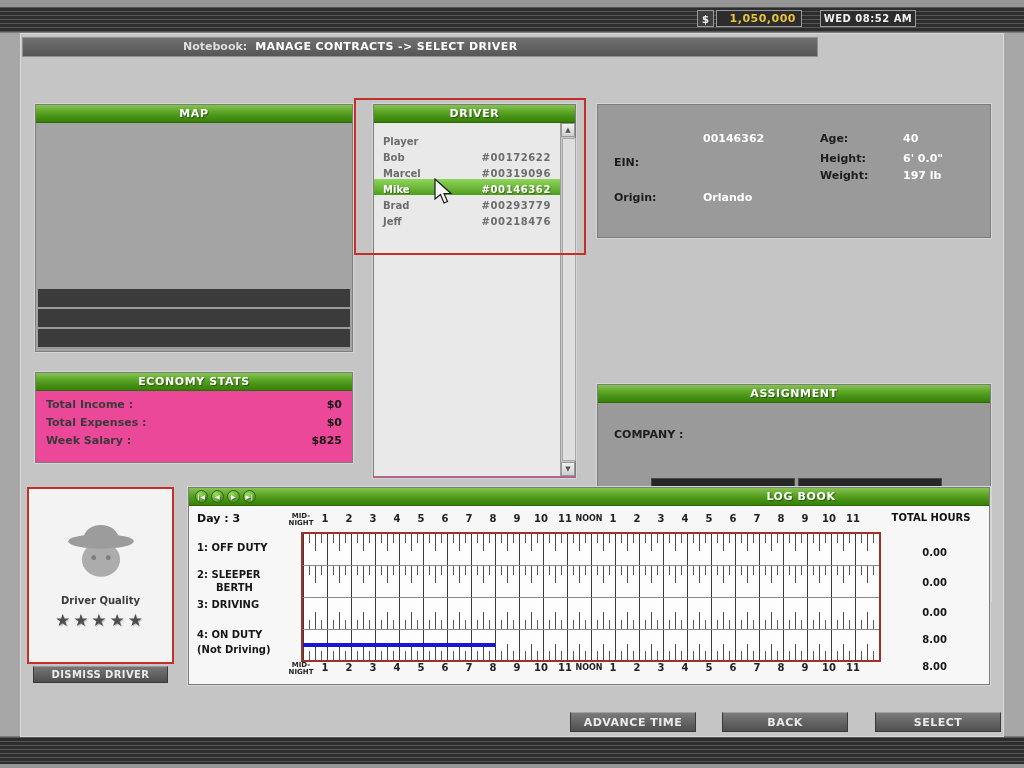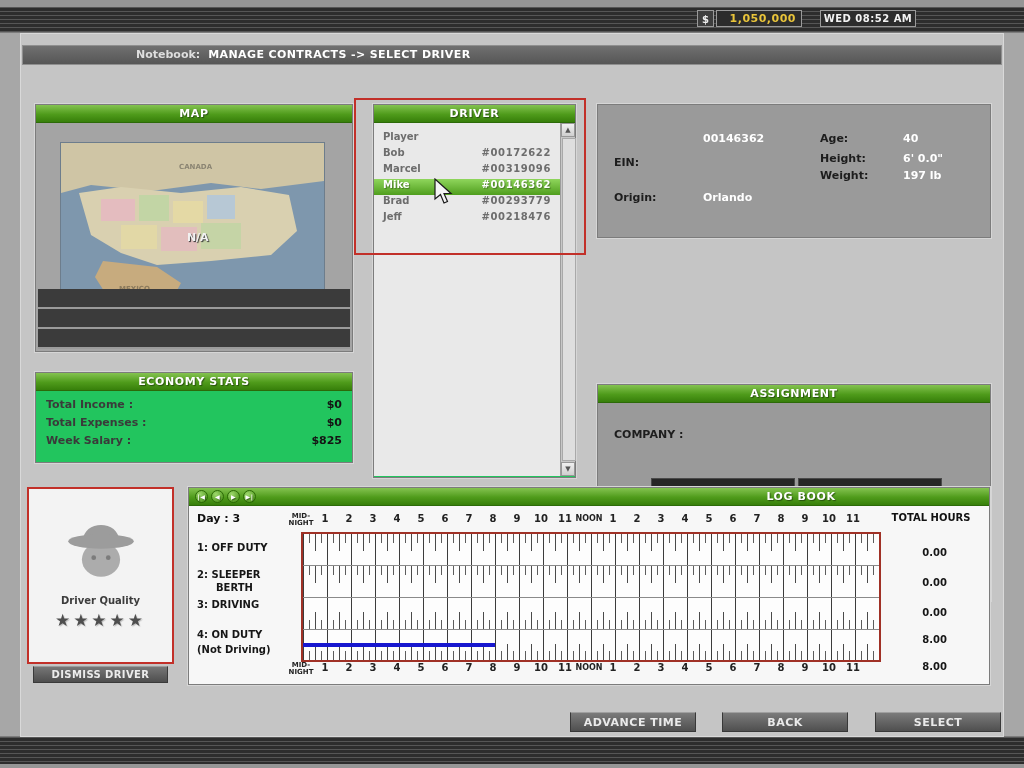--- a/index.html
+++ b/index.html
@@ -13,42 +13,42 @@
   .edge-strip.t{top:0;} .edge-strip.b{bottom:0;}
   .content-bg{position:absolute;left:20px;top:33px;width:982px;height:702px;background:#c5c5c5;border:1px solid #d9d9d9;}
   
   .cash-sym{position:absolute;left:697px;top:10px;width:17px;height:17px;background:#3e3e3e;border:1px solid #9a9a9a;
             color:#f0f0f0;font-size:10px;text-align:center;line-height:17px;box-sizing:border-box;}
   .cash-box{position:absolute;left:716px;top:10px;width:86px;height:17px;background:#2c2c2c;border:1px solid #9a9a9a;
             color:#e9c43a;font-size:11px;text-align:right;line-height:16px;padding-right:5px;box-sizing:border-box;letter-spacing:.5px;}
   .date-box{position:absolute;left:820px;top:10px;width:96px;height:17px;background:#2c2c2c;border:1px solid #9a9a9a;
             color:#f2f2f2;font-size:10px;text-align:center;line-height:16px;box-sizing:border-box;letter-spacing:.5px;}
   
-  .nb-bar{position:absolute;left:22px;top:45px;width:980px;height:20px;background:linear-gradient(#707070,#565656);
-          border:1px solid #8f8f8f;box-sizing:border-box;line-height:18px;font-size:11px;}
+  .nb-bar{position:absolute;left:22px;top:37px;width:796px;height:20px;background:linear-gradient(#707070,#565656);
+          border:1px solid #8f8f8f;box-sizing:border-box;line-height:18px;font-size:11px;padding-left:47px;}
   .nb-bar .lab{color:#dedede;margin-left:113px;}
   .nb-bar .ttl{color:#ffffff;margin-left:8px;letter-spacing:.4px;}
   
-  .panel{position:absolute;border:1px solid #7c7c7c;background:#22c55e;box-shadow:0 0 0 1px #d6d6d6;}
+  .panel{position:absolute;border:1px solid #7c7c7c;background:#ec4899;box-shadow:0 0 0 1px #d6d6d6;}
   .phead{height:17px;background:linear-gradient(#84c350,#4f9b1b 55%,#377f0a);border-bottom:1px solid #2c6a08;
          color:#fff;font-size:11px;text-align:center;line-height:17px;letter-spacing:.6px;text-shadow:1px 1px 1px rgba(0,0,0,.45);position:relative;}
   
   .map-body{position:relative;height:228px;background:#a4a4a4;}
   .map-img{position:absolute;left:24px;top:19px;width:263px;height:162px;border:1px solid #6d7d8c;}
   .map-na{position:absolute;left:52%;top:58%;transform:translate(-50%,-50%);color:#f2f2f2;font-size:11px;text-shadow:1px 1px 1px #333;}
   .map-rows{position:absolute;left:2px;right:2px;bottom:2px;height:60px;
             background:repeating-linear-gradient(to bottom,#3b3b3b 0 18px,#9b9b9b 18px 20px);}
   
   .eco-body{padding:7px 10px 4px 10px;}
   .eco-row{display:flex;justify-content:space-between;height:18px;font-size:11px;}
   .eco-row .el{color:#3a3a3a;} .eco-row .ev{color:#141414;}
   
   .drv-body{position:relative;height:353px;background:#e9e9e9;}
   .driver-list{position:absolute;left:0;top:8px;right:15px;}
-  .driver-row{display:flex;justify-content:space-between;align-items:flex-start;height:16px;padding:0 9px;font-size:10px;color:#6d6d6d;cursor:pointer;}
+  .driver-row{display:flex;justify-content:space-between;align-items:flex-end;height:16px;padding:0 9px;font-size:10px;color:#6d6d6d;cursor:pointer;}
   .driver-row .did{letter-spacing:.6px;}
   .driver-row.selected{background:linear-gradient(#8fd65c,#4f9e1d);color:#fff;text-shadow:1px 1px 1px rgba(0,0,0,.35);}
   .scrollbar{position:absolute;right:0;top:0;bottom:0;width:15px;background:#c7c7c7;border-left:1px solid #9d9d9d;box-sizing:border-box;}
   .sc-btn{position:absolute;left:0;width:14px;height:14px;background:linear-gradient(#f0f0f0,#cfcfcf);border:1px solid #979797;
           box-sizing:border-box;font-size:7px;color:#555;text-align:center;line-height:13px;cursor:pointer;}
   .sc-up{top:0;} .sc-dn{bottom:0;}
   .sc-thumb{position:absolute;left:1px;top:15px;bottom:15px;width:12px;background:#dedede;border:1px solid #a9a9a9;}
   
   .gray-body{position:relative;background:#9a9a9a;}
   .fld{position:absolute;font-size:11px;}
@@ -113,38 +113,20 @@
   <div class="cash-box">1,050,000</div>
   <div class="date-box">WED 08:52 AM</div>
 
   <div class="nb-bar">
     <span class="lab">Notebook:</span><span class="ttl">MANAGE CONTRACTS -&gt; SELECT DRIVER</span>
   </div>
 
   <div class="panel" style="left:35px;top:104px;width:316px;height:246px;">
     <div class="phead">MAP</div>
     <div class="map-body">
-      <div class="map-img">
-        <svg width="263" height="162" viewBox="0 0 263 162">
-          <rect width="263" height="162" fill="#7e97ad"></rect>
-          <path d="M0,0 H263 V38 L200,46 L150,40 L90,48 L30,42 L0,50 Z" fill="#cfc5a5"></path>
-          <path d="M18,50 L60,44 L120,50 L180,44 L228,52 L236,88 L210,112 L150,118 L96,122 L60,110 L30,92 Z" fill="#d9d0b0"></path>
-          <rect x="40" y="56" width="34" height="22" fill="#e6b7c3" opacity=".8"></rect>
-          <rect x="78" y="52" width="30" height="26" fill="#bcd6a3" opacity=".8"></rect>
-          <rect x="112" y="58" width="30" height="22" fill="#e6dba2" opacity=".8"></rect>
-          <rect x="146" y="52" width="28" height="24" fill="#aec6de" opacity=".8"></rect>
-          <rect x="60" y="82" width="36" height="24" fill="#e6dba2" opacity=".7"></rect>
-          <rect x="100" y="84" width="36" height="24" fill="#e6b7c3" opacity=".7"></rect>
-          <rect x="140" y="80" width="40" height="26" fill="#bcd6a3" opacity=".7"></rect>
-          <path d="M42,118 L96,124 L120,140 L108,162 L52,162 L34,134 Z" fill="#c7ab7e"></path>
-          <text x="118" y="26" font-size="7" fill="#8b8573" font-family="DejaVu Sans, sans-serif">CANADA</text>
-          <text x="58" y="148" font-size="7" fill="#8b7a5c" font-family="DejaVu Sans, sans-serif">MEXICO</text>
-        </svg>
-        <div class="map-na">N/A</div>
-      </div>
       <div class="map-rows"></div>
     </div>
   </div>
 
   <div class="panel" style="left:35px;top:372px;width:316px;height:89px;">
     <div class="phead">ECONOMY STATS</div>
     <div class="eco-body">
       <div class="eco-row">
         <span class="el">Total Income :</span>
         <span class="ev">$0</span>

